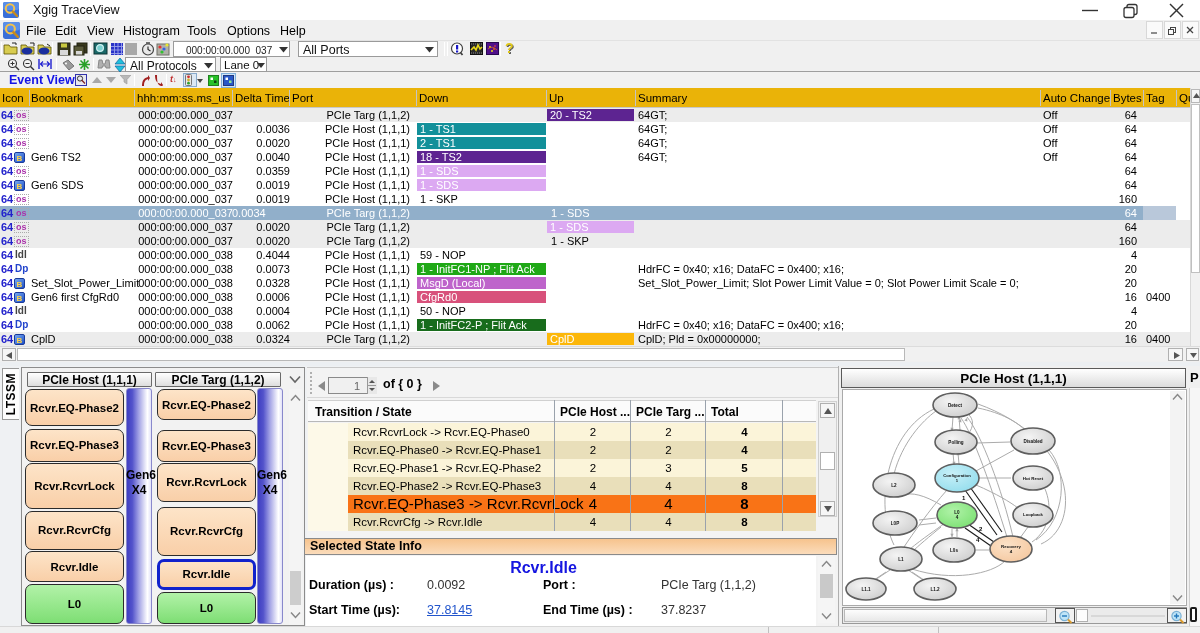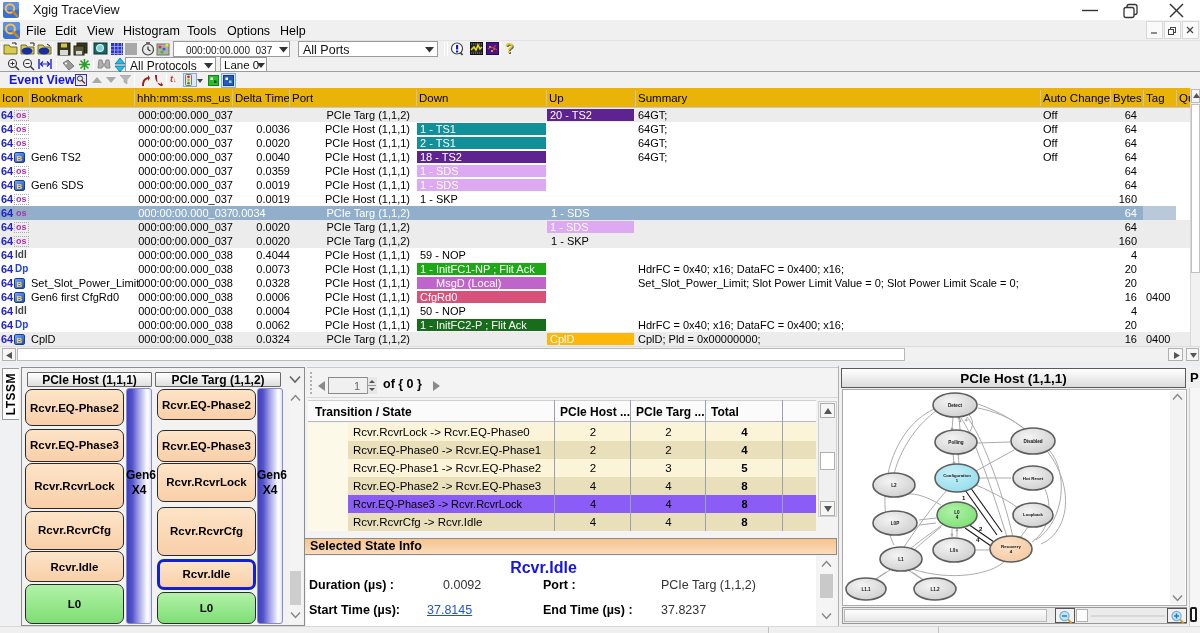--- a/index.html
+++ b/index.html
@@ -373,21 +373,21 @@
 </div>
 <div class="a" style="left:0;top:276px;width:1190px;height:14px;background:#ffffff;font-size:11px;line-height:14px">
 <div class="tx" style="left:1px;top:0;font-size:11px;font-weight:bold;color:#2222cc">64</div>
 <div class="a" style="left:14px;top:1.5px;width:11px;height:11px;background:linear-gradient(135deg,#79aaf0,#1d50c8);border:1px solid #1a3a9a;border-radius:2px">
       <div class="tx" style="left:1.5px;top:1px;font-size:8px;font-weight:bold;color:#ffd24a;line-height:9px">B</div>
     </div>
 <div class="tx" style="left:31px;top:0;color:#000">Set_Slot_Power_Limit</div>
 <div class="a" style="left:134px;top:0;width:99px;text-align:right;color:#000000">000:00:00.000_038</div>
 <div class="a" style="left:232px;top:0;width:58px;text-align:right;color:#000000">0.0328</div>
 <div class="a" style="left:289px;top:0;width:121px;text-align:right;color:#000000">PCIe Host (1,1,1)</div>
-<div class="a" style="left:417px;top:1px;width:129px;height:12px;background:#BE64CB;color:#fff;line-height:12px;padding-left:19px">MsgD (Local)</div>
+<div class="a" style="left:417px;top:1px;width:129px;height:12px;background:#BE64CB;color:#fff;line-height:12px;padding-left:3px">MsgD (Local)</div>
 <div class="tx" style="left:638px;top:0;color:#000000">Set_Slot_Power_Limit; Slot Power Limit Value = 0; Slot Power Limit Scale = 0;</div>
 <div class="a" style="left:1100px;top:0;width:37px;text-align:right;color:#000000">20</div>
 </div>
 <div class="a" style="left:0;top:290px;width:1190px;height:14px;background:#ffffff;font-size:11px;line-height:14px">
 <div class="tx" style="left:1px;top:0;font-size:11px;font-weight:bold;color:#2222cc">64</div>
 <div class="a" style="left:14px;top:1.5px;width:11px;height:11px;background:linear-gradient(135deg,#79aaf0,#1d50c8);border:1px solid #1a3a9a;border-radius:2px">
       <div class="tx" style="left:1.5px;top:1px;font-size:8px;font-weight:bold;color:#ffd24a;line-height:9px">B</div>
     </div>
 <div class="tx" style="left:31px;top:0;color:#000">Gen6 first CfgRd0</div>
 <div class="a" style="left:134px;top:0;width:99px;text-align:right;color:#000000">000:00:00.000_038</div>
@@ -534,21 +534,21 @@
 <div class="a" style="left:323px;top:0;width:75px;text-align:center">3</div>
 <div class="a" style="left:398px;top:0;width:77px;text-align:center;font-weight:bold">5</div>
 </div>
 <div class="a" style="left:1px;top:109px;width:508px;height:18px;background:#e9dfba;font-size:11.5px;line-height:18px;color:#000">
 <div class="a" style="left:0;top:0;width:40px;height:18px;background:#fdf9e8"></div>
 <div class="tx" style="left:45px;top:0">Rcvr.EQ-Phase2 -&gt; Rcvr.EQ-Phase3</div>
 <div class="a" style="left:247px;top:0;width:76px;text-align:center">4</div>
 <div class="a" style="left:323px;top:0;width:75px;text-align:center">4</div>
 <div class="a" style="left:398px;top:0;width:77px;text-align:center;font-weight:bold">8</div>
 </div>
-<div class="a" style="left:1px;top:127px;width:508px;height:18px;background:#8b5cf6;font-size:11px;line-height:18px;color:#000">
+<div class="a" style="left:1px;top:127px;width:508px;height:18px;background:#f97316;font-size:15px;line-height:18px;color:#000">
 <div class="a" style="left:0;top:0;width:40px;height:18px;background:#fdf9e8"></div>
 <div class="tx" style="left:45px;top:0">Rcvr.EQ-Phase3 -&gt; Rcvr.RcvrLock</div>
 <div class="a" style="left:247px;top:0;width:76px;text-align:center">4</div>
 <div class="a" style="left:323px;top:0;width:75px;text-align:center">4</div>
 <div class="a" style="left:398px;top:0;width:77px;text-align:center;font-weight:bold">8</div>
 </div>
 <div class="a" style="left:1px;top:145px;width:508px;height:18px;background:#e9dfba;font-size:11.5px;line-height:18px;color:#000">
 <div class="a" style="left:0;top:0;width:40px;height:18px;background:#fdf9e8"></div>
 <div class="tx" style="left:45px;top:0">Rcvr.RcvrCfg -&gt; Rcvr.Idle</div>
 <div class="a" style="left:247px;top:0;width:76px;text-align:center">4</div>
@@ -567,21 +567,21 @@
 <div class="a" style="left:1px;top:50px;width:15px;height:18px;background:#fff;border:1px solid #b0b0b0"></div>
 <div class="a" style="left:1px;top:99px;width:15px;height:15px;background:#f6f6f6;border:1px solid #b0b0b0"></div>
 <svg class="a" style="left:5px;top:104px" width="8" height="6">
           <path d="M0 0 L8 0 L4 6 Z" fill="#555"></path>
         </svg>
 </div>
 <div class="a" style="left:-3px;top:170px;width:533px;height:17px;background:linear-gradient(180deg,#f6c38d,#fbdcbb);border:1px solid #8a8a8a;font-size:12.5px;font-weight:bold;color:#000;line-height:15px;padding-left:5px">Selected State Info</div>
 <div class="a" style="left:-1px;top:188px;width:510px;height:70px;background:#ffffff"></div>
 <div class="a" style="left:-1px;top:191px;width:475px;text-align:center;font-size:16px;font-weight:bold;color:#1515e0">Rcvr.Idle</div>
 <div class="tx" style="left:2px;top:210px;font-size:12.5px;font-weight:bold;color:#000">Duration (µs) :</div>
-<div class="tx" style="left:136px;top:210px;font-size:12.5px;color:#333">0.0092</div>
+<div class="tx" style="left:120px;top:210px;font-size:12.5px;color:#333">0.0092</div>
 <div class="tx" style="left:236px;top:210px;font-size:12.5px;font-weight:bold;color:#000">Port :</div>
 <div class="tx" style="left:354px;top:210px;font-size:12.5px;color:#333">PCIe Targ (1,1,2)</div>
 <div class="tx" style="left:2px;top:235px;font-size:12.5px;font-weight:bold;color:#000">Start Time (µs):</div>
 <div class="tx" style="left:120px;top:235px;font-size:12.5px;color:#2255cc;text-decoration:underline">37.8145</div>
 <div class="tx" style="left:236px;top:235px;font-size:12.5px;font-weight:bold;color:#000">End Time (µs) :</div>
 <div class="tx" style="left:354px;top:235px;font-size:12.5px;color:#333">37.8237</div>
 <div class="a" style="left:511px;top:189px;width:17px;height:66px;background:#f5f5f5">
 <svg class="a" style="left:3px;top:3px" width="11" height="8">
           <path d="M1 6.5 L5.5 1.5 L10 6.5" fill="none" stroke="#888" stroke-width="1.4"></path>
         </svg>

